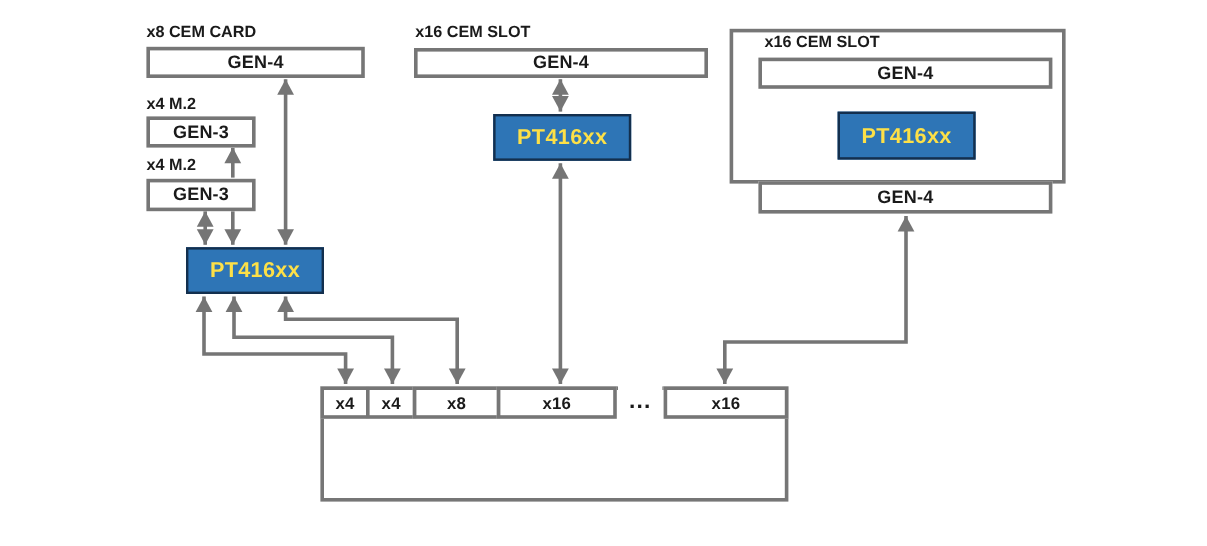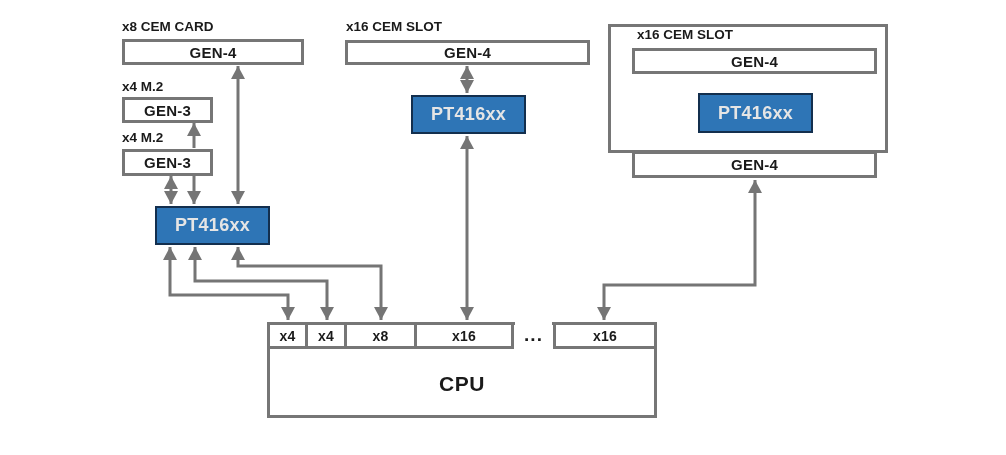--- a/index.html
+++ b/index.html
@@ -10,21 +10,21 @@
   }
   svg.layer{position:absolute;left:0;top:0;z-index:0;}
   .box{
     position:absolute;background:#ffffff;border:3px solid #767676;box-sizing:border-box;
     display:flex;align-items:center;justify-content:center;
     font-size:15px;z-index:1;letter-spacing:0.2px;
   }
   .chip{
     position:absolute;background:#2e75b6;border:2px solid #132f4e;box-sizing:border-box;
     display:flex;align-items:center;justify-content:center;
-    color:#e5e5e5;font-size:18px;z-index:2;letter-spacing:0.3px;
+    color:#fde047;font-size:18px;z-index:2;letter-spacing:0.3px;
   }
   .lbl{position:absolute;font-size:13.5px;line-height:15px;white-space:nowrap;z-index:2;}
   .riser-lbl{
     position:absolute;font-size:13px;line-height:21.5px;text-align:center;
     white-space:pre-line;z-index:2;
   }
   .cell{font-size:14px;}
   .gap-cell{
     position:absolute;background:#ffffff;border:none;display:flex;align-items:center;
     justify-content:center;font-size:19px;letter-spacing:1px;z-index:1;
@@ -88,21 +88,20 @@
   <div class="box" style="left:345px;top:40px;width:245px;height:25px;">GEN-4</div>
   <div class="chip" style="left:411px;top:95px;width:115px;height:39px;">PT416xx</div>
 
   <div class="box" style="left:608px;top:24px;width:280px;height:129px;"></div>
   <div class="lbl" style="left:637px;top:27px;">x16 CEM SLOT</div>
   <div class="box" style="left:632px;top:48px;width:245px;height:26px;">GEN-4</div>
   <div class="chip" style="left:698px;top:93px;width:115px;height:40px;">PT416xx</div>
   <div class="box" style="left:632px;top:151px;width:245px;height:27px;">GEN-4</div>
 
   <div class="box" style="left:267px;top:322px;width:390px;height:96px;"></div>
-  <div class="cpu-title" style="left:267px;top:372px;width:390px;">CPU</div>
 
   <div class="box cell" style="left:267px;top:322px;width:41px;height:27px;">x4</div>
   <div class="box cell" style="left:305px;top:322px;width:42px;height:27px;">x4</div>
   <div class="box cell" style="left:344px;top:322px;width:73px;height:27px;">x8</div>
   <div class="box cell" style="left:414px;top:322px;width:100px;height:27px;">x16</div>
   <div class="gap-cell" style="left:515px;top:320px;width:37px;height:30px;">...</div>
   <div class="box cell" style="left:553px;top:322px;width:104px;height:27px;">x16</div>
 
 </div>
 

